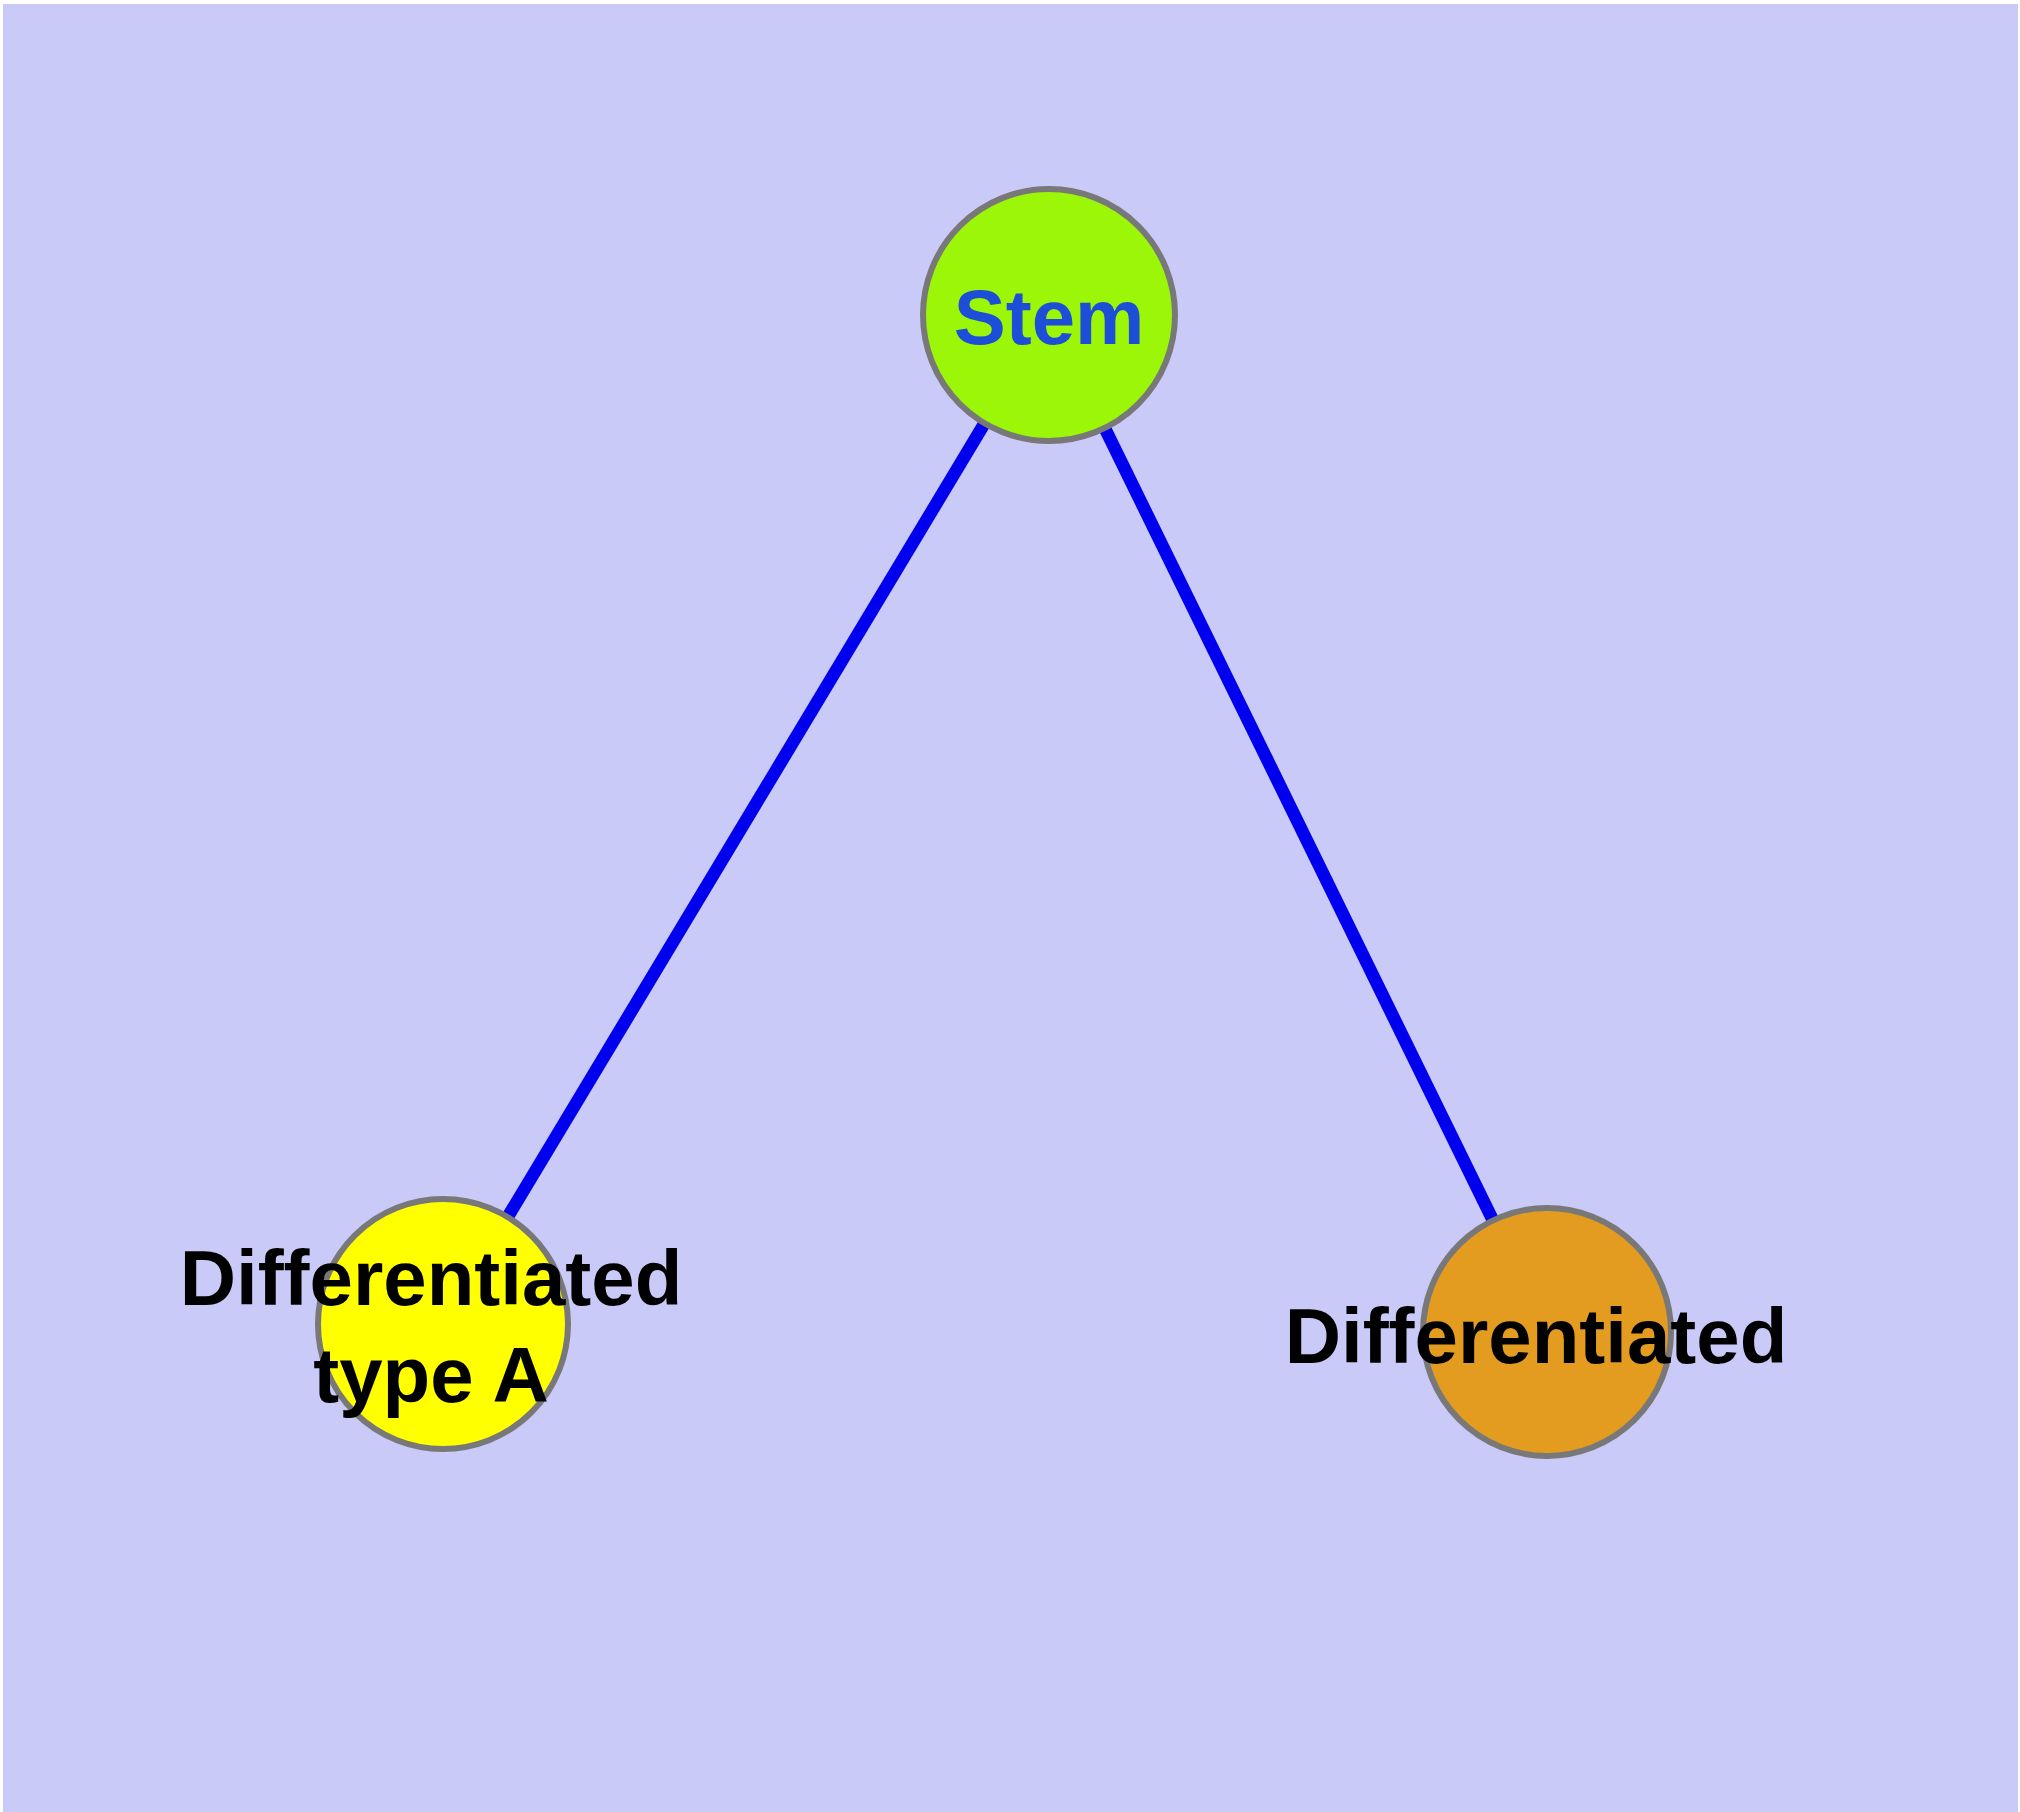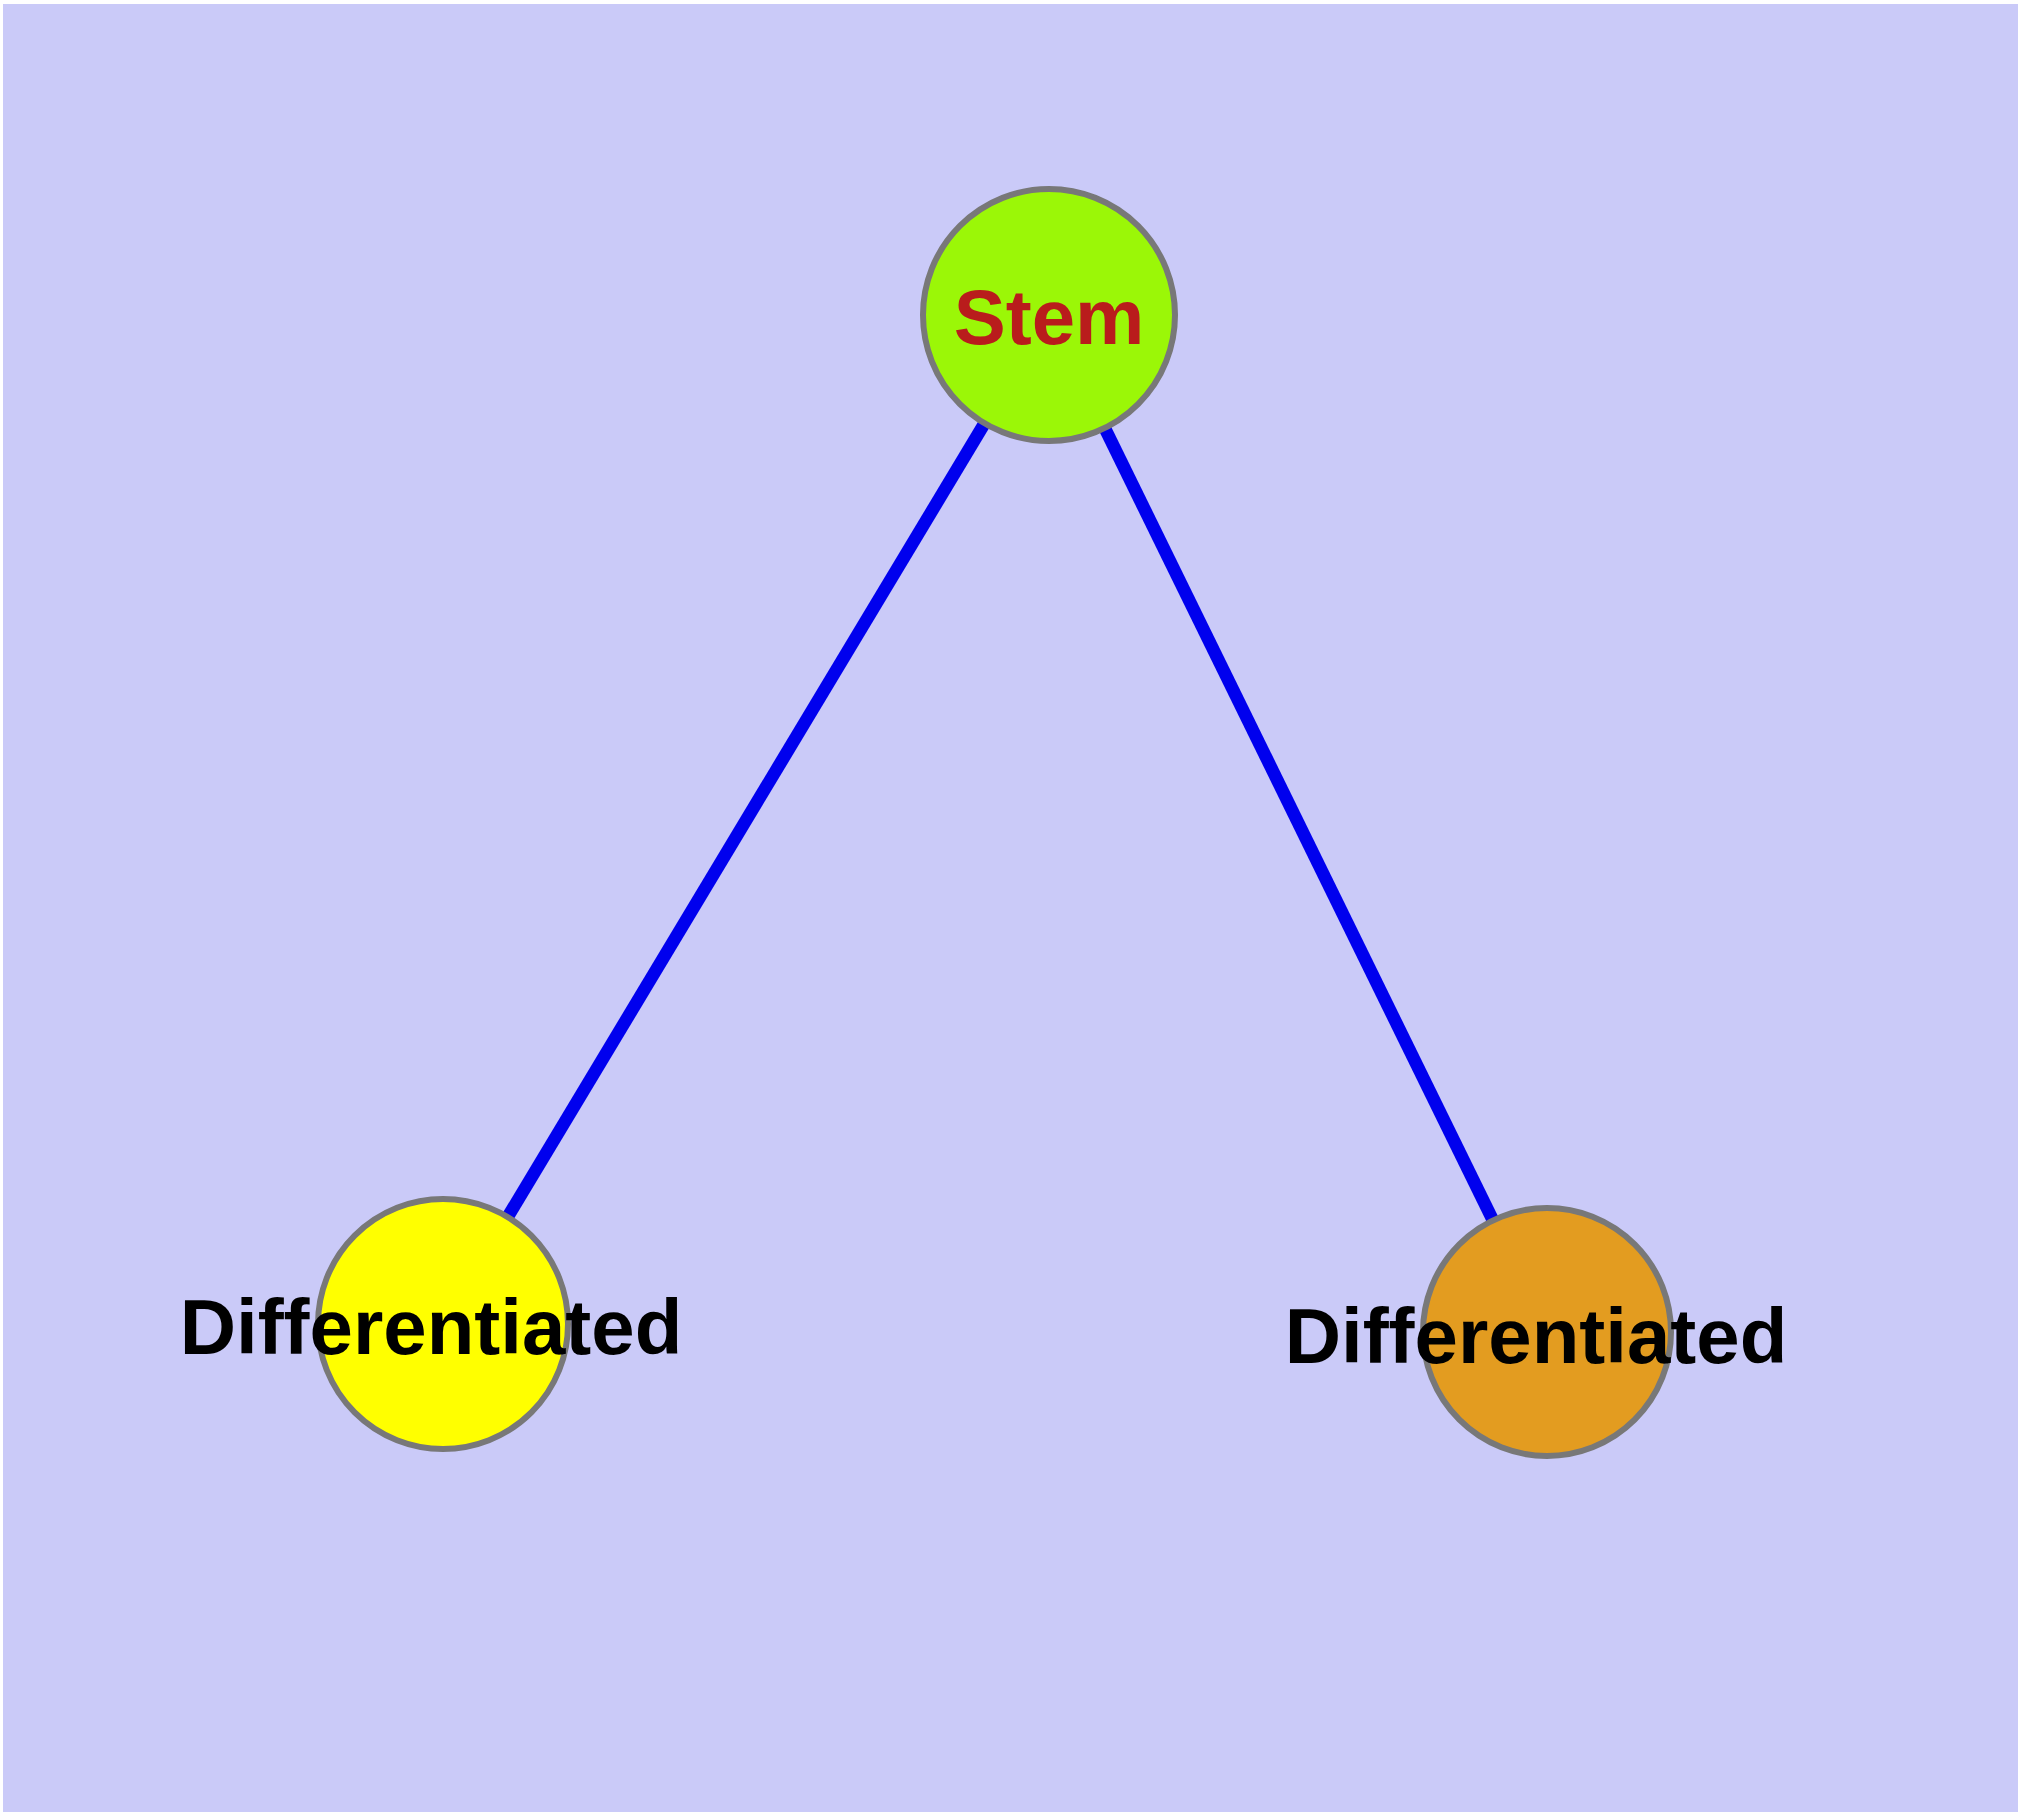--- a/index.html
+++ b/index.html
@@ -66,24 +66,25 @@
   <line x1="1238" y1="372" x2="523" y2="1562" style="stroke: rgb(0, 0, 238);"></line>
   <line x1="1238" y1="372" x2="1826" y2="1572" style="stroke: rgb(0, 0, 238);"></line>
 </svg>
 
 <div class="node node-stem" style="background-color: rgb(155, 247, 7); border-color: rgb(120, 120, 120);"></div>
 
 <div class="node node-type-a" style="background-color: rgb(255, 255, 0); border-color: rgb(120, 120, 120);"></div>
 
 <div class="node node-type-b" style="background-color: rgb(227, 156, 32); border-color: rgb(120, 120, 120);"></div>
 
-<div class="node-label label-stem" style="color: #b91c1c;">
+<div class="node-label label-stem" style="color: #1d4ed8;">
   <span class="line">Stem</span>
 </div>
 
 <div class="node-label label-type-a" style="color: rgb(0, 0, 0);">
   <span class="line">Differentiated</span>
+  <span class="line">type A</span>
 </div>
 
 <div class="node-label label-type-b" style="color: rgb(0, 0, 0);">
   <span class="line">Differentiated</span>
 </div>
 
 
 </body></html>

